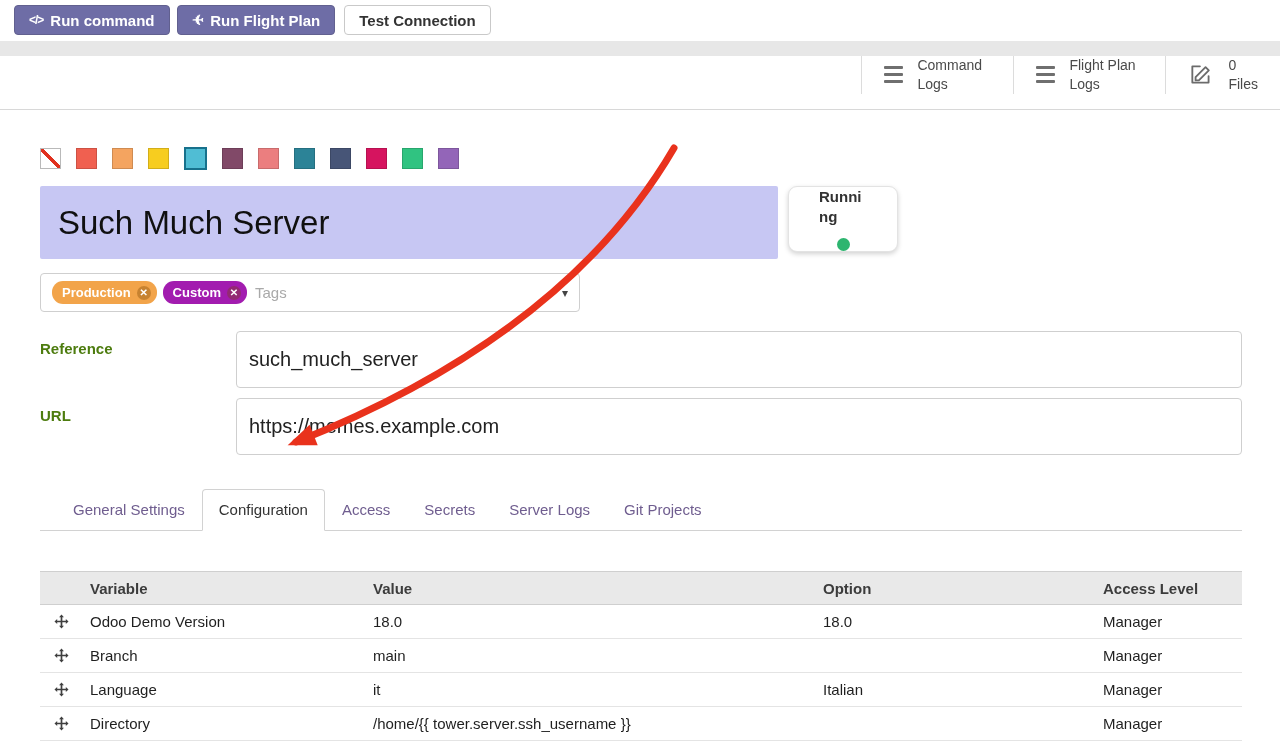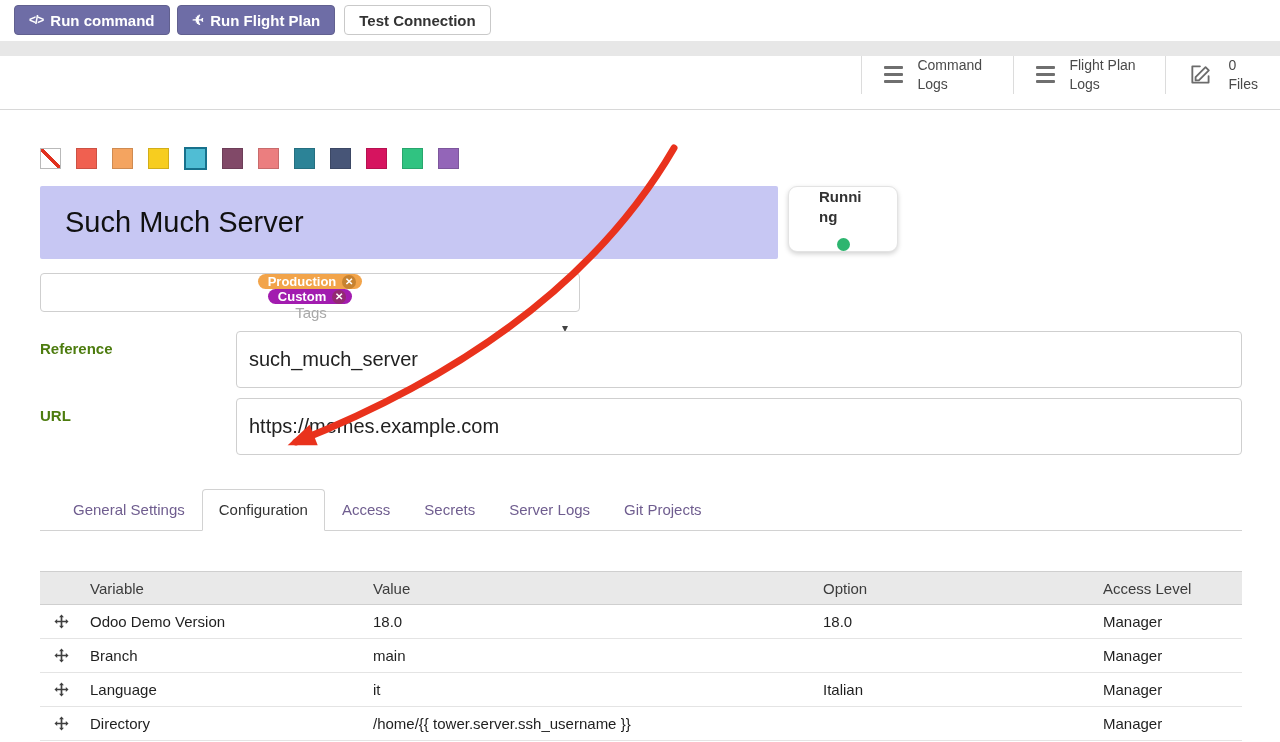--- a/index.html
+++ b/index.html
@@ -34,29 +34,29 @@
   .content { padding:0 38px 0 40px; }
 
   .swatch-row { margin-top:37px; display:flex; align-items:center; }
   .swatch { width:21px; height:21px; margin-right:15px; border:1px solid rgba(0,0,0,0.15); cursor:pointer; }
   .swatch.none { background:#fff; border-color:#b9b9b9;
     background-image:linear-gradient(45deg, transparent 44%, #e0301e 44%, #e0301e 56%, transparent 56%); }
   .swatch.selected { border:2px solid #17718c; width:23px; height:23px; }
 
   .title-row { margin-top:16px; display:flex; align-items:flex-start; }
   .title-box { width:738px; height:73px; background:#c7c7f3; border-radius:2px; display:flex;
-               align-items:center; padding:0 25px; font-size:29px; color:#101010; cursor:text; }
+               align-items:center; padding:0 18px; font-size:33px; color:#101010; cursor:text; }
   .status-card { margin-left:10px; width:110px; height:66px; background:#fff; border:1px solid #e3e3e3;
                  border-radius:9px; box-shadow:0 2px 5px rgba(0,0,0,0.18); display:flex; align-items:center;
                  justify-content:space-between; padding:0 13px;flex-direction:column; }
   .status-text { font-size:15px; font-weight:bold; color:#333; width:48px; word-break:break-all; line-height:1.35; }
   .status-dot { width:13px; height:13px; border-radius:50%; background:#2db56f; }
 
   .tags-box { margin-top:14px; width:540px; height:39px; border:1px solid #cfcfcf; border-radius:4px;
-              display:flex; align-items:center; padding:0 11px; cursor:text;flex-direction:column; }
+              display:flex; align-items:center; padding:0 11px; gap:6px; cursor:text; }
   .tag-pill { display:inline-flex; align-items:center; gap:6px; height:23px; padding:0 6px 0 10px;
               border-radius:11px; color:#fff; font-size:13px; font-weight:bold; }
   .tag-x { width:14px; height:14px; border-radius:50%; background:rgba(120,70,0,0.35); color:#fff;
            font-size:10px; line-height:14px; text-align:center; font-weight:bold; cursor:pointer; }
   .tags-placeholder { color:#a9a9a9; font-size:15px; margin-left:2px; }
   .tags-caret { margin-left:auto; color:#444; font-size:12px; cursor:pointer; }
 
   .form-row { display:flex; margin-top:19px; }
   .form-row + .form-row { margin-top:10px; }
   .form-label { width:196px; font-size:15px; font-weight:bold; color:#4d7c0f; padding-top:9px; }
@@ -65,21 +65,21 @@
 
   
   .tab-bar { margin-top:34px; border-bottom:1px solid #d2d2d2; padding-left:16px; display:flex; }
   .tab { padding:11px 16px 12px; font-size:15px; color:#6f5d8f; cursor:pointer; margin-bottom:-1px;
          border:1px solid transparent; white-space:nowrap; }
   .tab.active { color:#333; background:#fff; border-color:#d2d2d2; border-bottom-color:#fff;
                 border-radius:4px 4px 0 0; }
 
   
   table.vars { margin-top:40px; width:100%; border-collapse:collapse; font-size:15px; }
-  table.vars th { background:#e9e9e9; font-weight:normal; color:#3c3c3c; text-align:left; height:33px;
+  table.vars th { background:#e9e9e9; font-weight:bold; color:#3c3c3c; text-align:left; height:33px;
                   border-top:1px solid #cfcfcf; border-bottom:1px solid #cfcfcf; padding:0 8px; }
   table.vars td { height:34px; border-bottom:1px solid #e4e4e4; padding:0 8px; color:#1f1f1f; }
   .col-handle { width:42px; }
   .col-variable { width:283px; }
   .col-value { width:450px; }
   .col-option { width:280px; }
   .col-access { width:147px; }
   td.handle-cell { text-align:center; cursor:grab; }
   .move-ic svg { display:block; margin:0 auto; }
   .add-line { padding:9px 0 12px 50px; border-bottom:1px solid #e4e4e4; }

